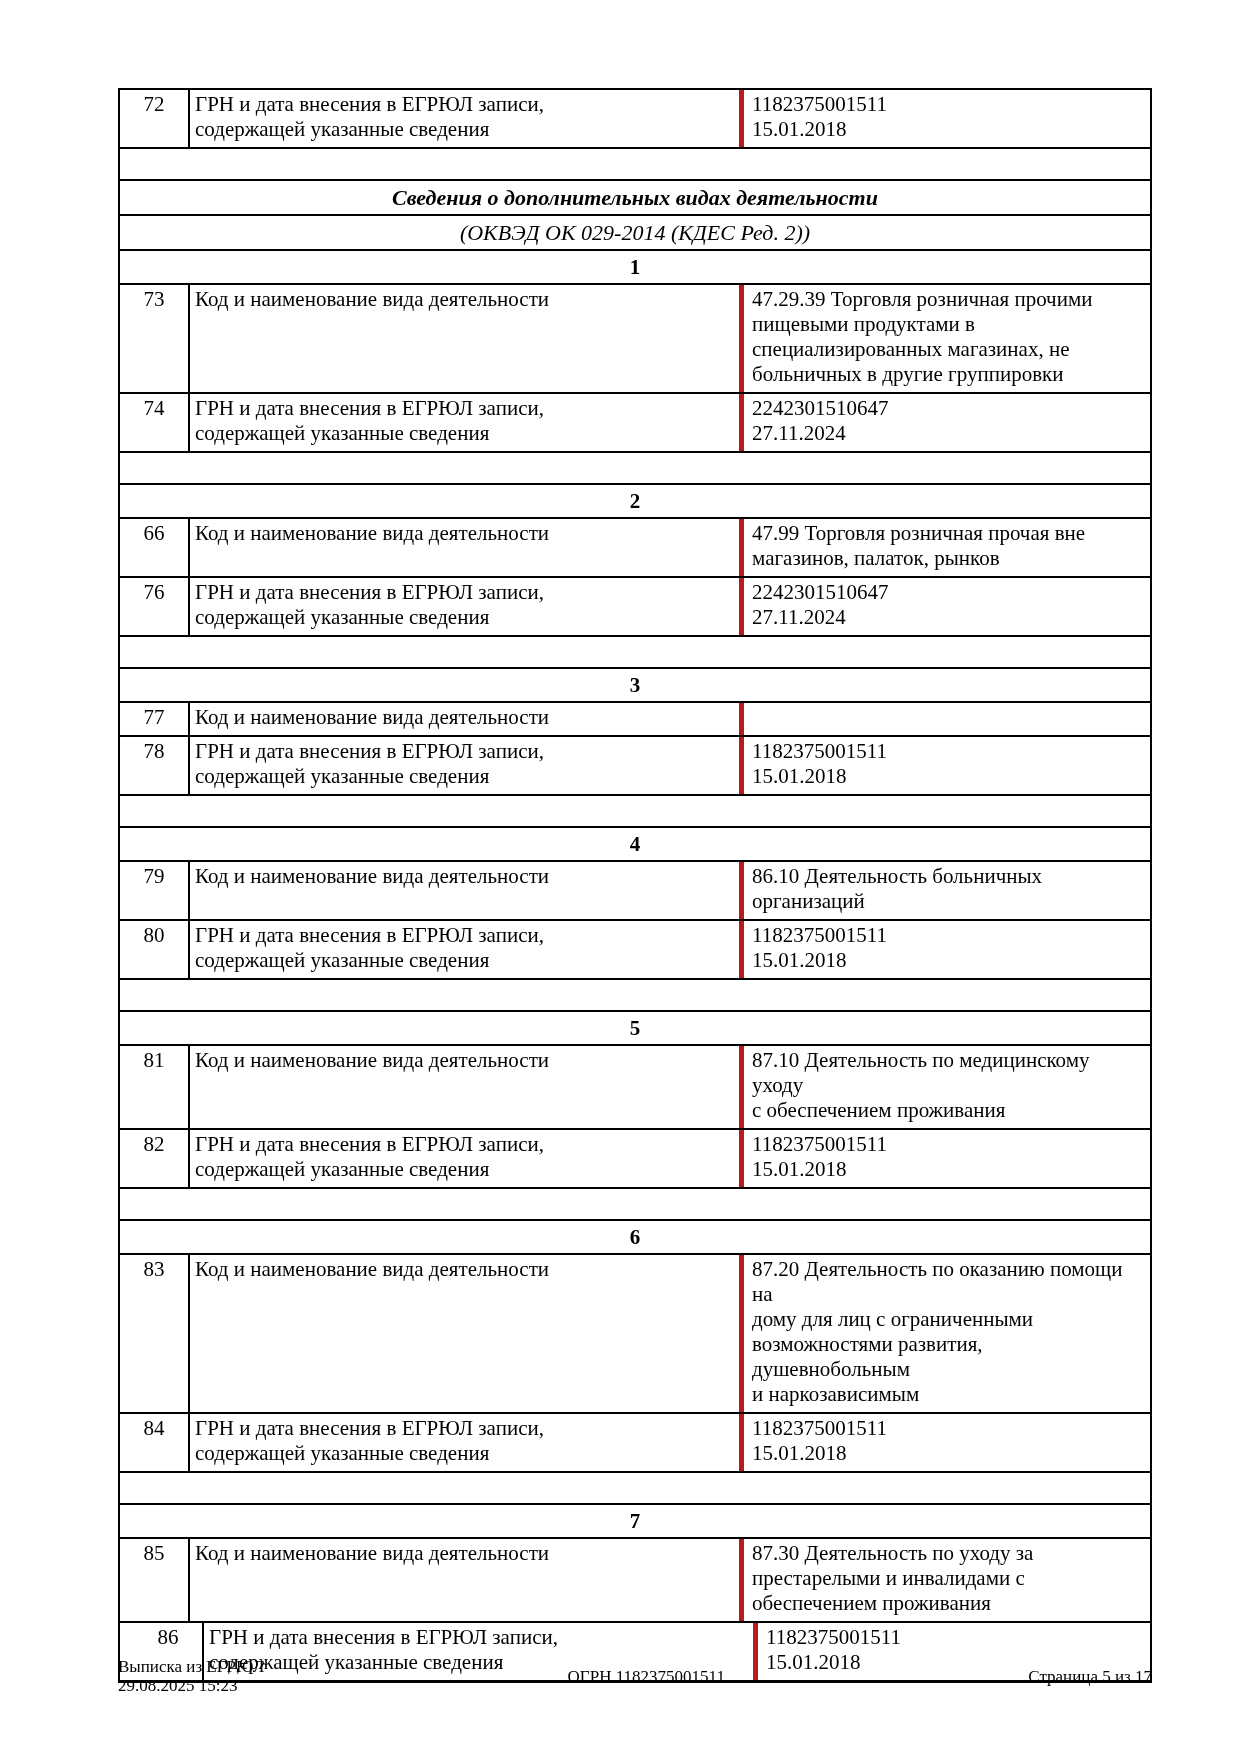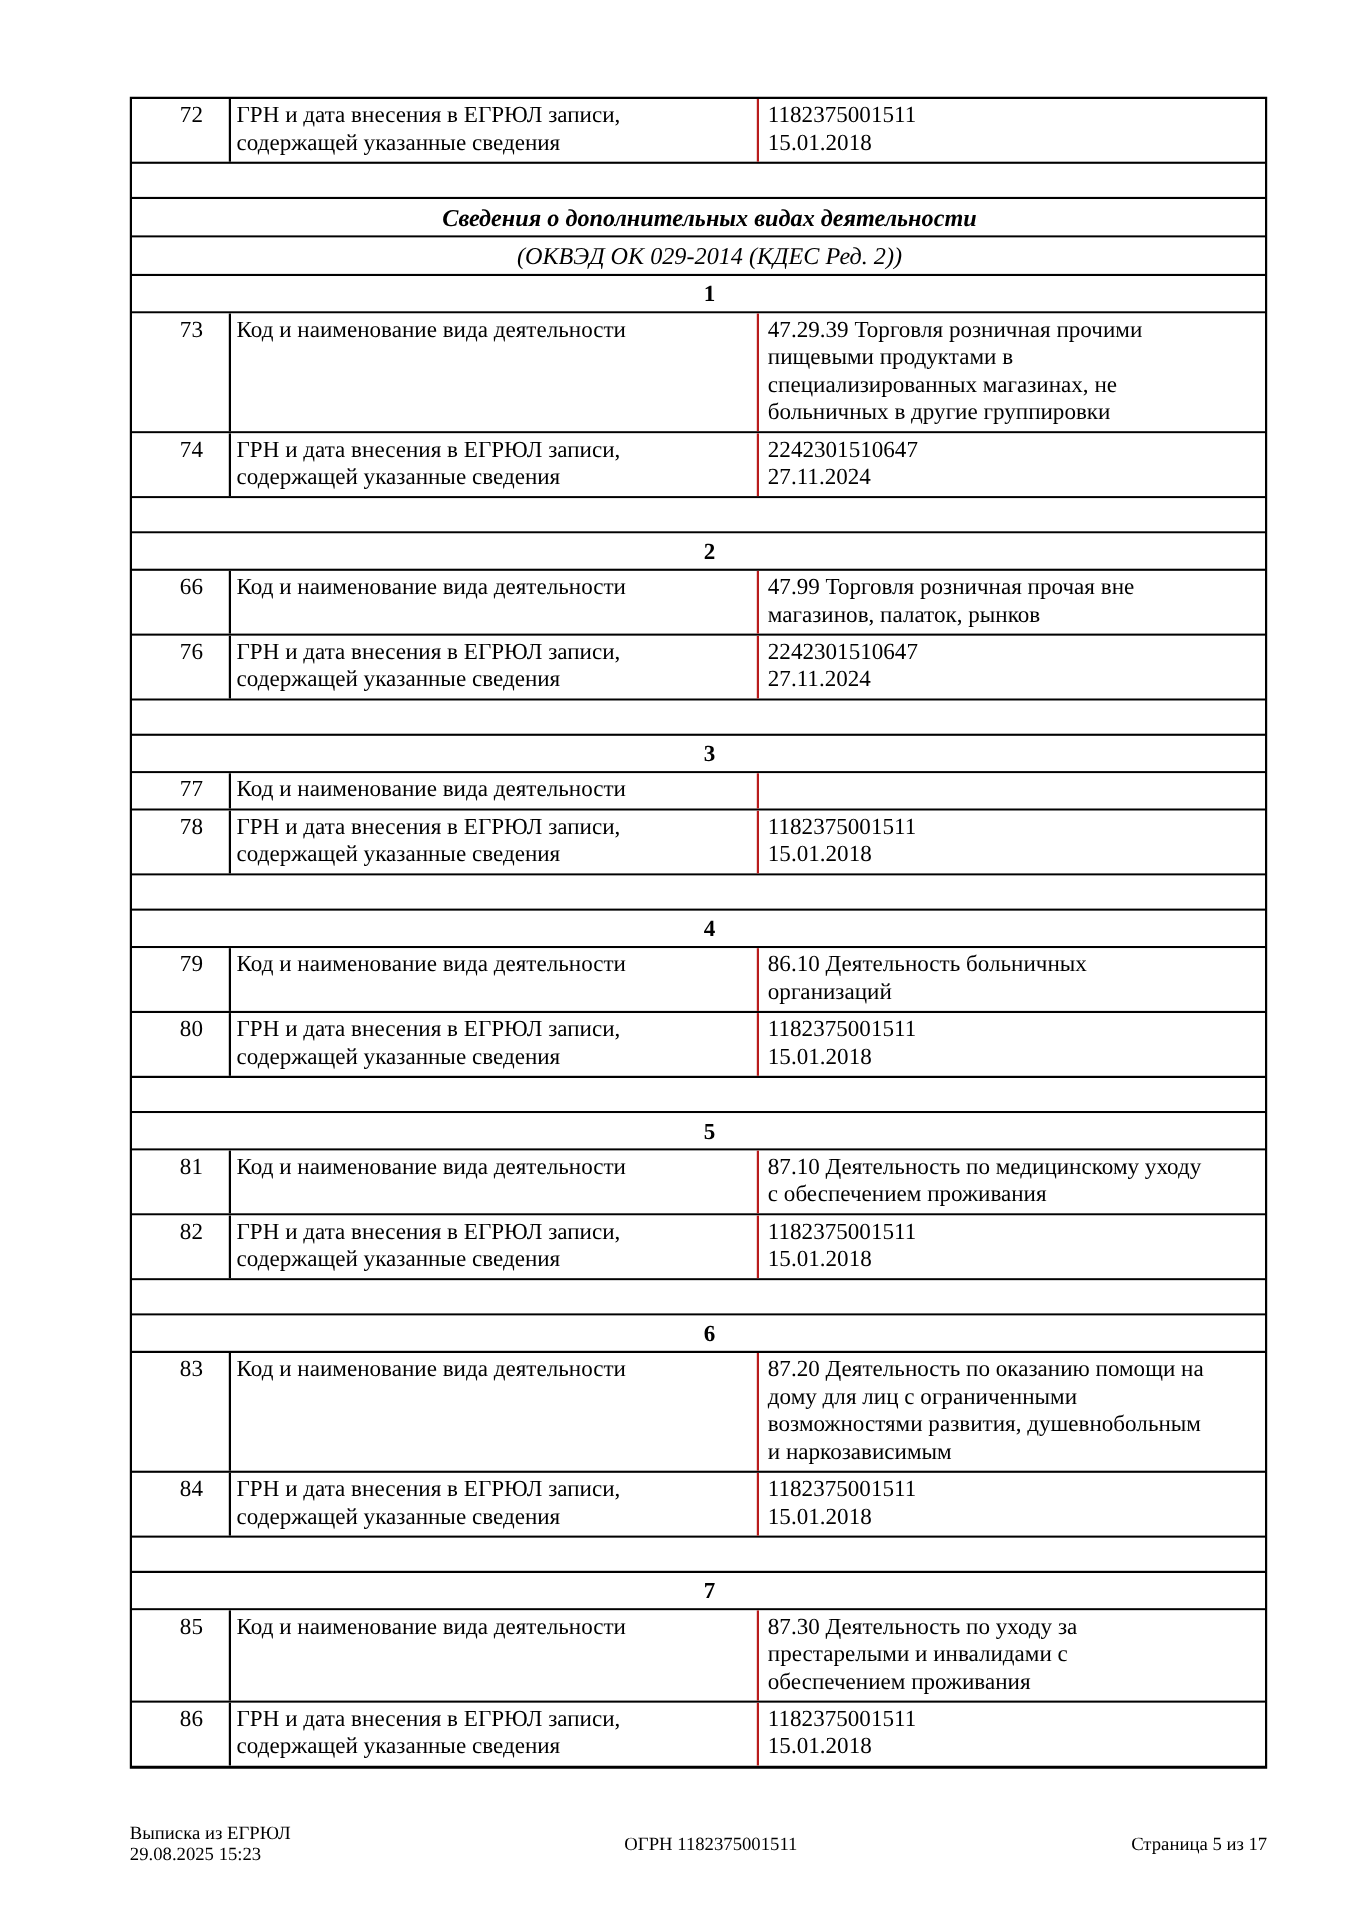--- a/index.html
+++ b/index.html
@@ -10,29 +10,29 @@
     font-size:21px; line-height:25px; color:#000;
     position:relative;
   }
   .tbl {
     position:absolute; left:118px; top:88px; width:1034px;
     box-sizing:border-box;
     border:2px solid #000;
     border-bottom-width:3px;
     background:#fff;
   }
-  .row { display:flex; border-bottom:2px solid #000; background:#fff;padding-left:20px; }
-  .row:last-child { border-bottom:none; }
+  .row { display:flex; border-bottom:2px solid #000; background:#fff; }
+  .row:last-child { border-bottom:none;margin-left:14px; }
   .c { box-sizing:border-box; }
   .num {
     width:70px; border-right:2px solid #000;
     text-align:center; padding:2px 2px 5px 2px;
   }
   .label {
-    width:480px; border-right:2px solid #b91c1c;
+    width:554px; border-right:5px solid #b91c1c;
     padding:2px 8px 5px 5px; white-space:pre-line;
   }
   .value {
     flex:1; padding:2px 6px 5px 8px; white-space:pre-line;
   }
   .spacer { height:30px; }
   .group {
     height:32px; justify-content:center; align-items:center;
     font-weight:bold;
   }

